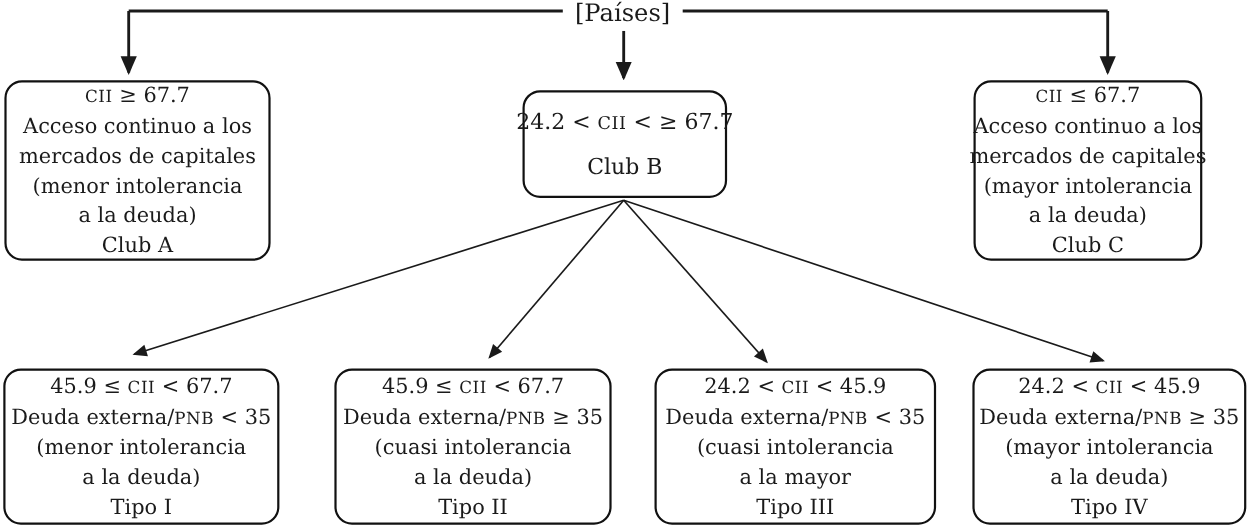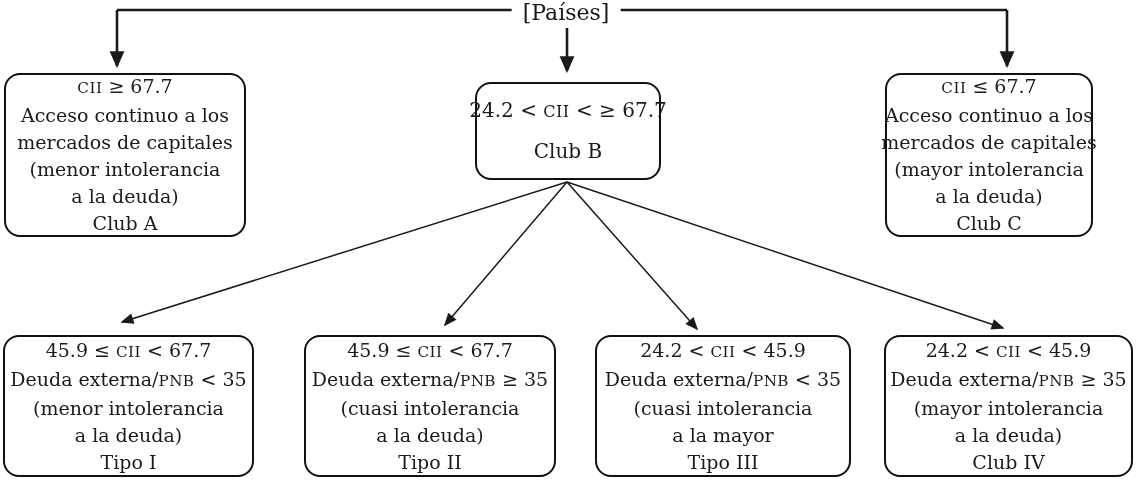--- a/index.html
+++ b/index.html
@@ -143,16 +143,16 @@
       <div class="node-line">(cuasi intolerancia</div>
       <div class="node-line">a la mayor</div>
       <div class="node-line">Tipo III</div>
     </div>
 
   <div class="node node-tipo-iv">
       <div class="node-line">24.2 &lt; <span class="sc">CII</span> &lt; 45.9</div>
       <div class="node-line">Deuda externa/<span class="sc">PNB</span> ≥ 35</div>
       <div class="node-line">(mayor intolerancia</div>
       <div class="node-line">a la deuda)</div>
-      <div class="node-line">Club IV</div>
+      <div class="node-line">Tipo IV</div>
     </div>
 
 </div>
 
 </body></html>

